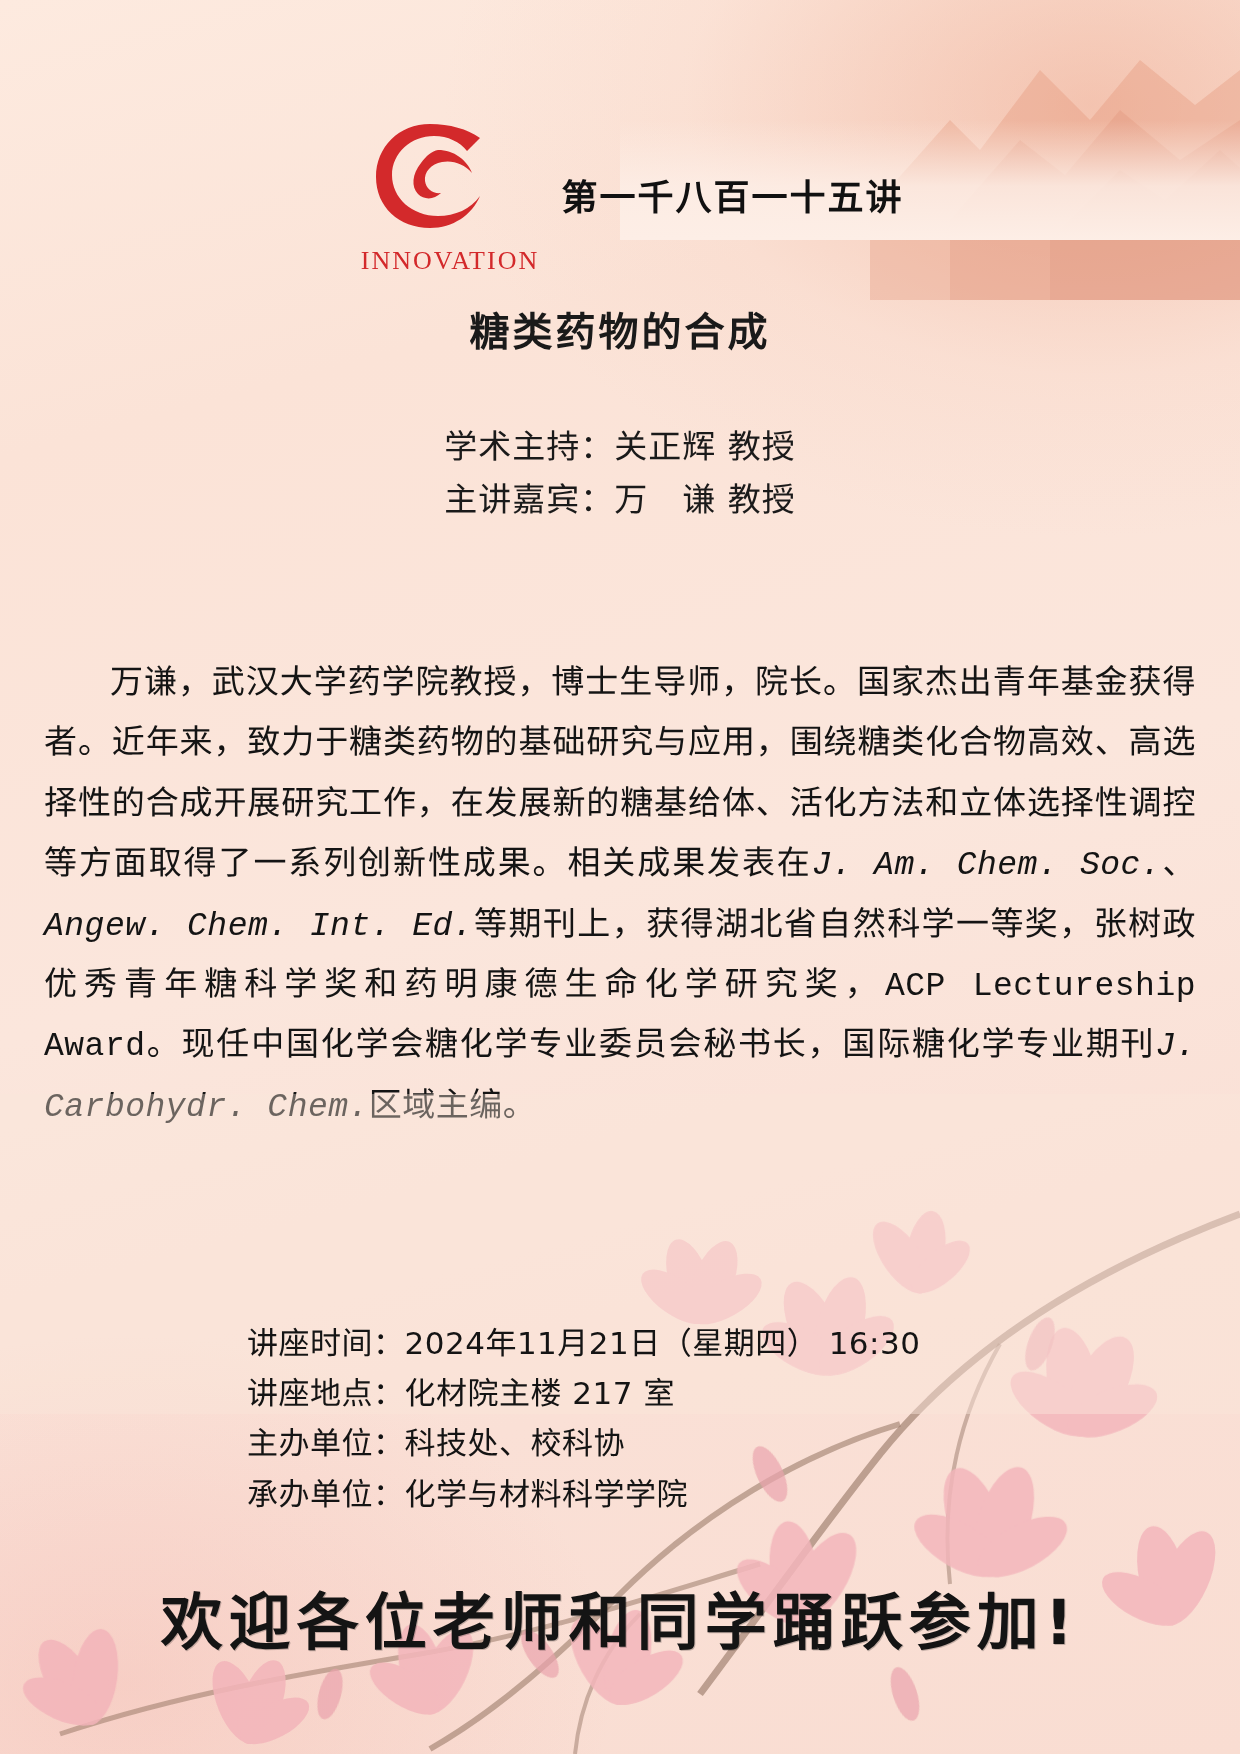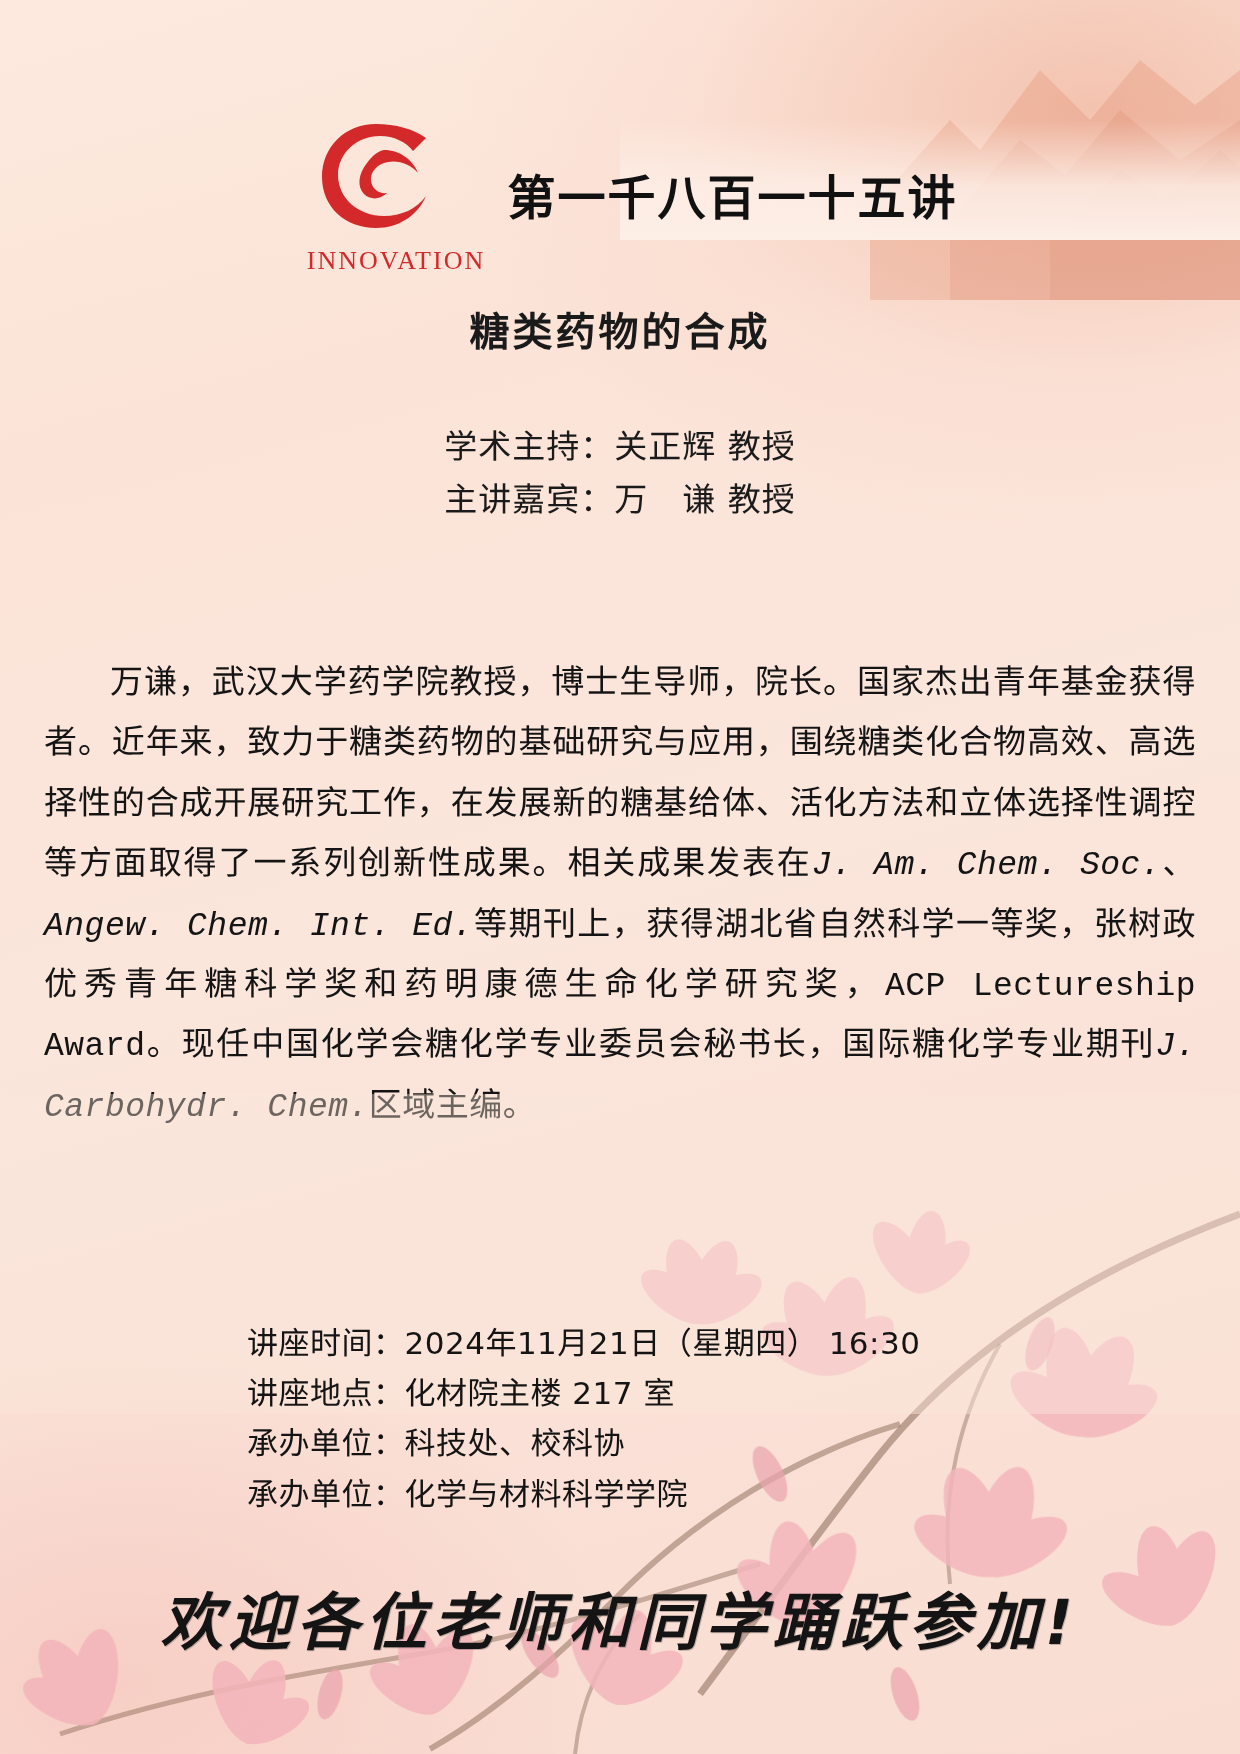--- a/index.html
+++ b/index.html
@@ -88,21 +88,21 @@
     font-size: 66px;
     font-weight: bold;
     color: #d3292b;
     letter-spacing: 4px;
     margin-right: 26px;
     line-height: 1;
     padding-bottom: 6px;
   }
   .title-no {
     font-family: "DejaVu Sans", sans-serif;
-    font-size: 48px;
+    font-size: 36px;
     font-weight: bold;
     color: #111;
     letter-spacing: 2px;
     line-height: 1;
     padding-bottom: 10px;
   }
 
   
   .lecture-title {
     position: absolute;
@@ -158,21 +158,20 @@
   .info-row { white-space: pre; }
 
   
   .welcome {
     position: absolute;
     top: 1572px;
     left: 0; width: 1240px;
     text-align: center;
     font-family: "DejaVu Sans", sans-serif;
     font-weight: bold;
-    font-style: italic;
     font-size: 62px;
     color: #141414;
     letter-spacing: 6px;
     text-shadow: 1px 1px 0 rgba(0,0,0,0.22);
   }
 </style>
 </head>
 <body>
 
 <div class="poster">
@@ -287,19 +286,19 @@
         <ellipse cx="905" cy="600" rx="12" ry="28" transform="rotate(-18 905 600)"></ellipse>
       </g>
 
       <rect x="0" y="0" width="1240" height="320" fill="#fbe6dc" opacity="0.45"></rect>
     </g>
   </svg>
 
   <div class="info">
     <div class="info-row">讲座时间：2024年11月21日（星期四） 16:30</div>
     <div class="info-row">讲座地点：化材院主楼 217 室</div>
-    <div class="info-row">承办单位：科技处、校科协</div>
+    <div class="info-row">主办单位：科技处、校科协</div>
     <div class="info-row">承办单位：化学与材料科学学院</div>
   </div>
 
   <div class="welcome">欢迎各位老师和同学踊跃参加!</div>
 
 </div>
 
 </body></html>

